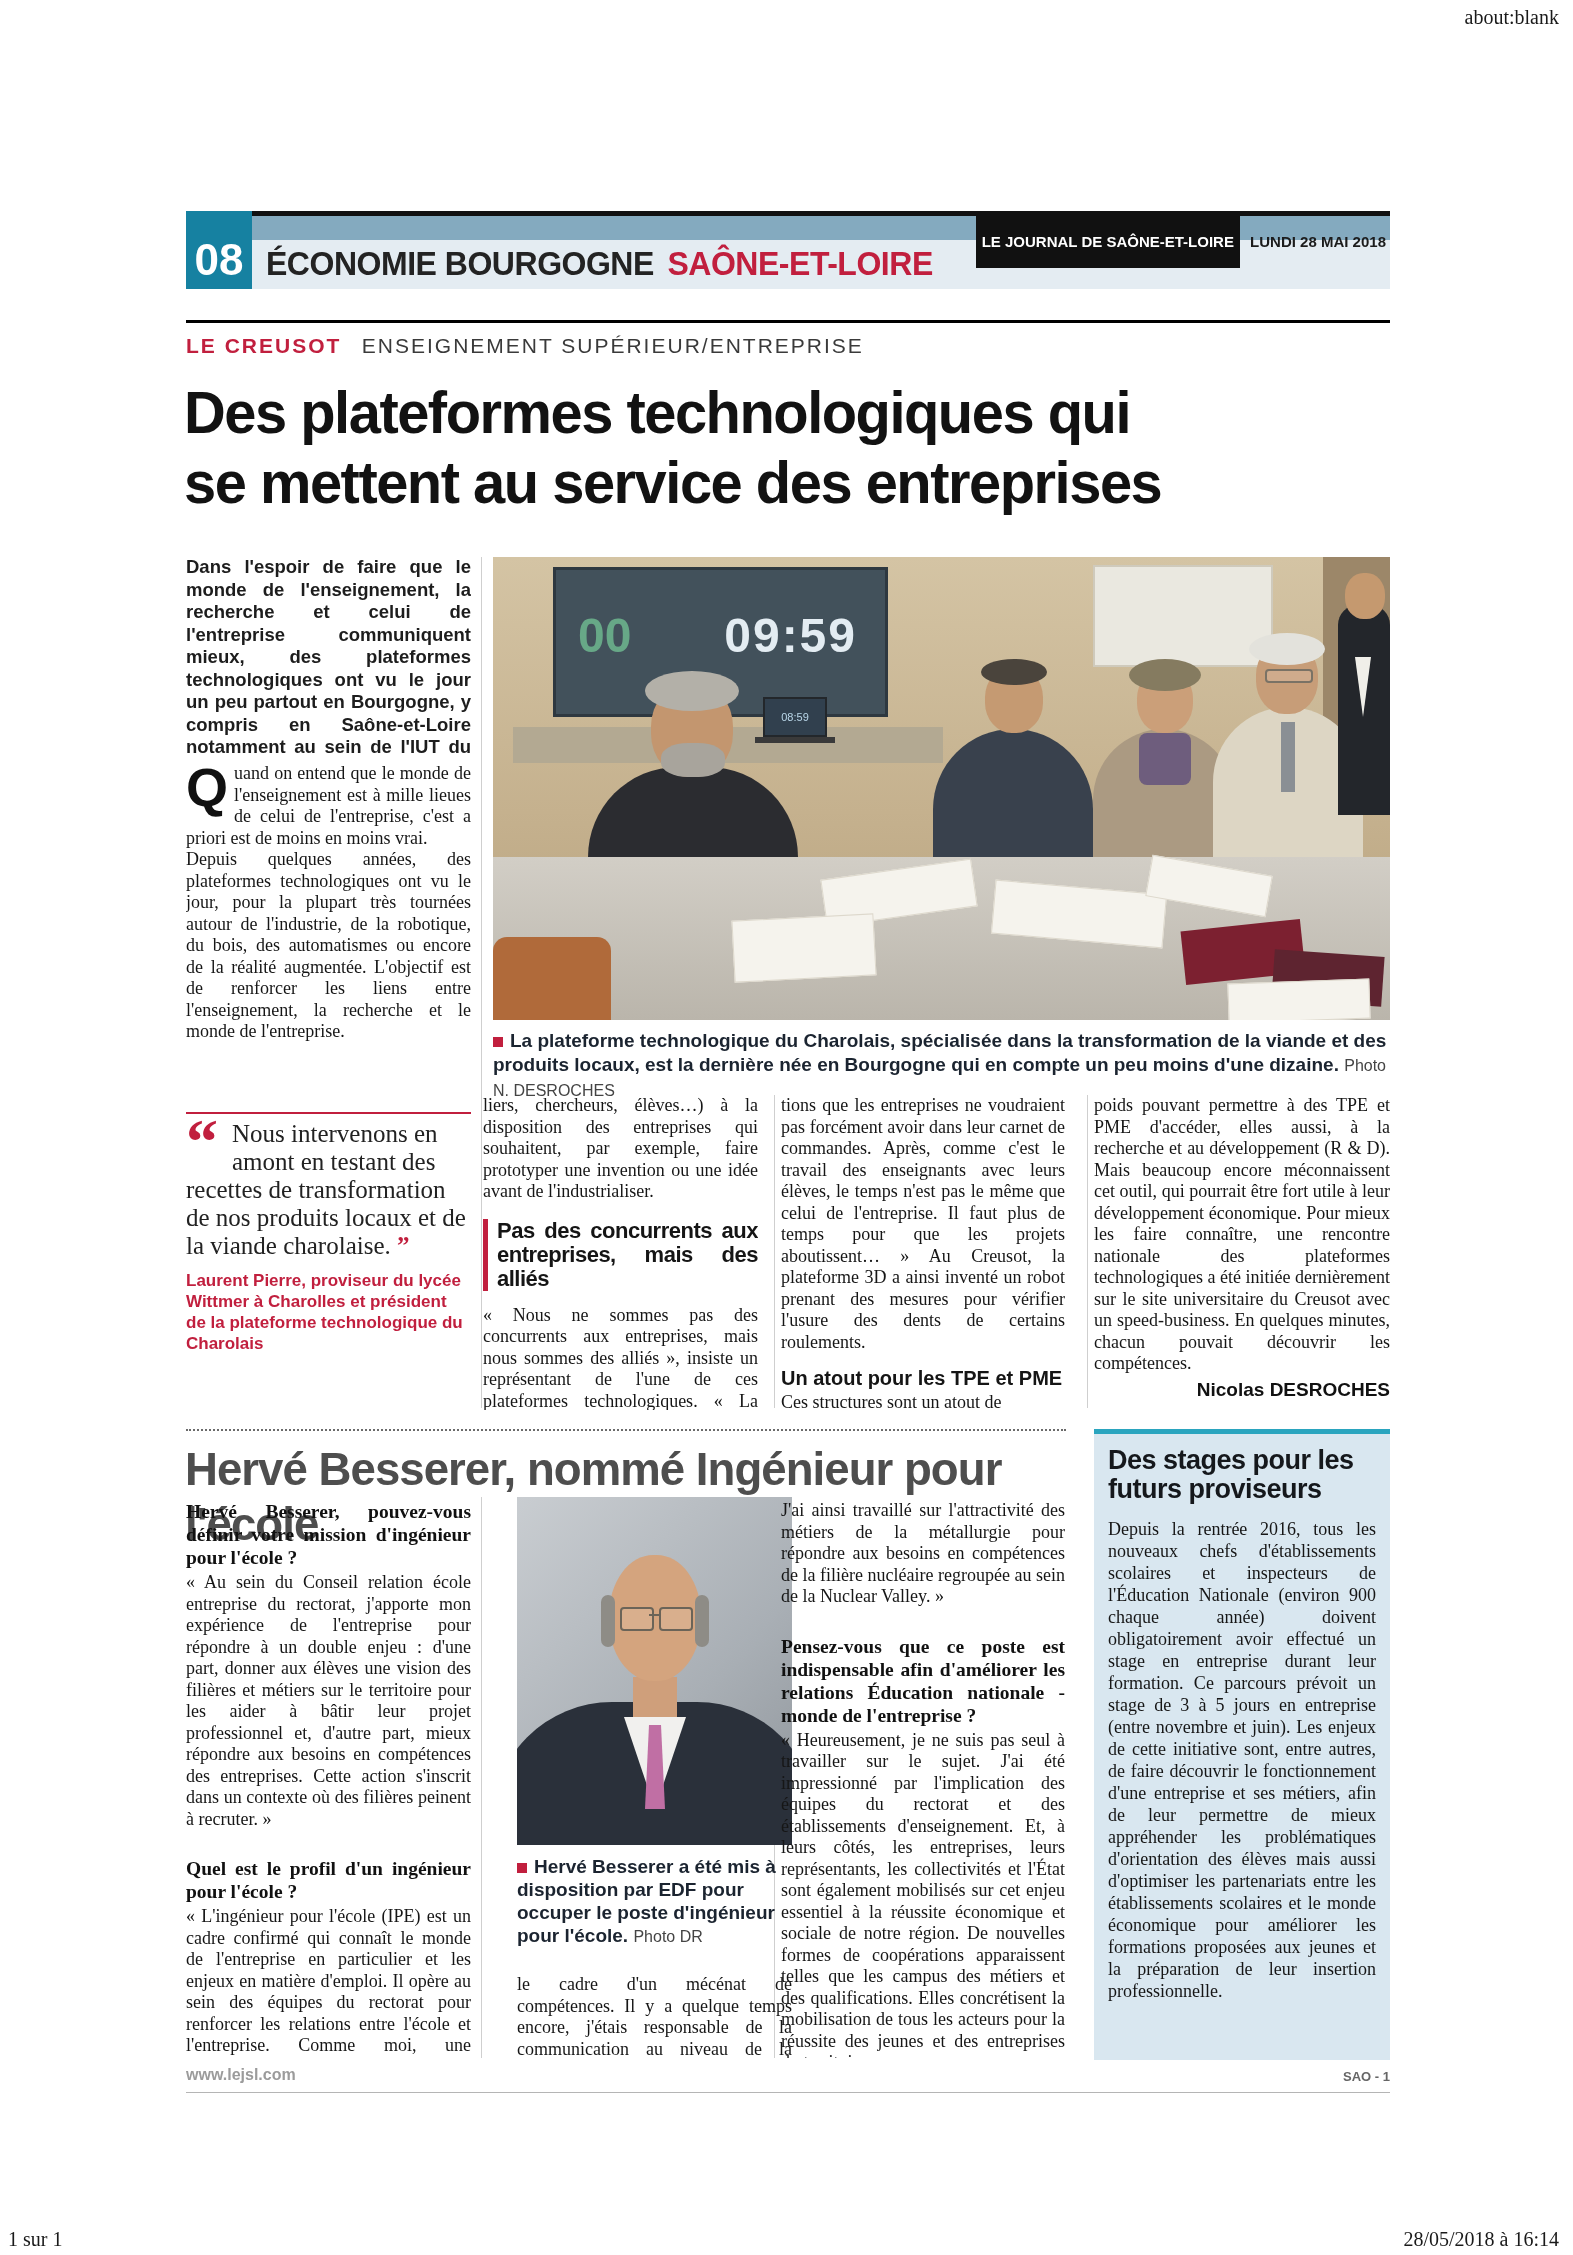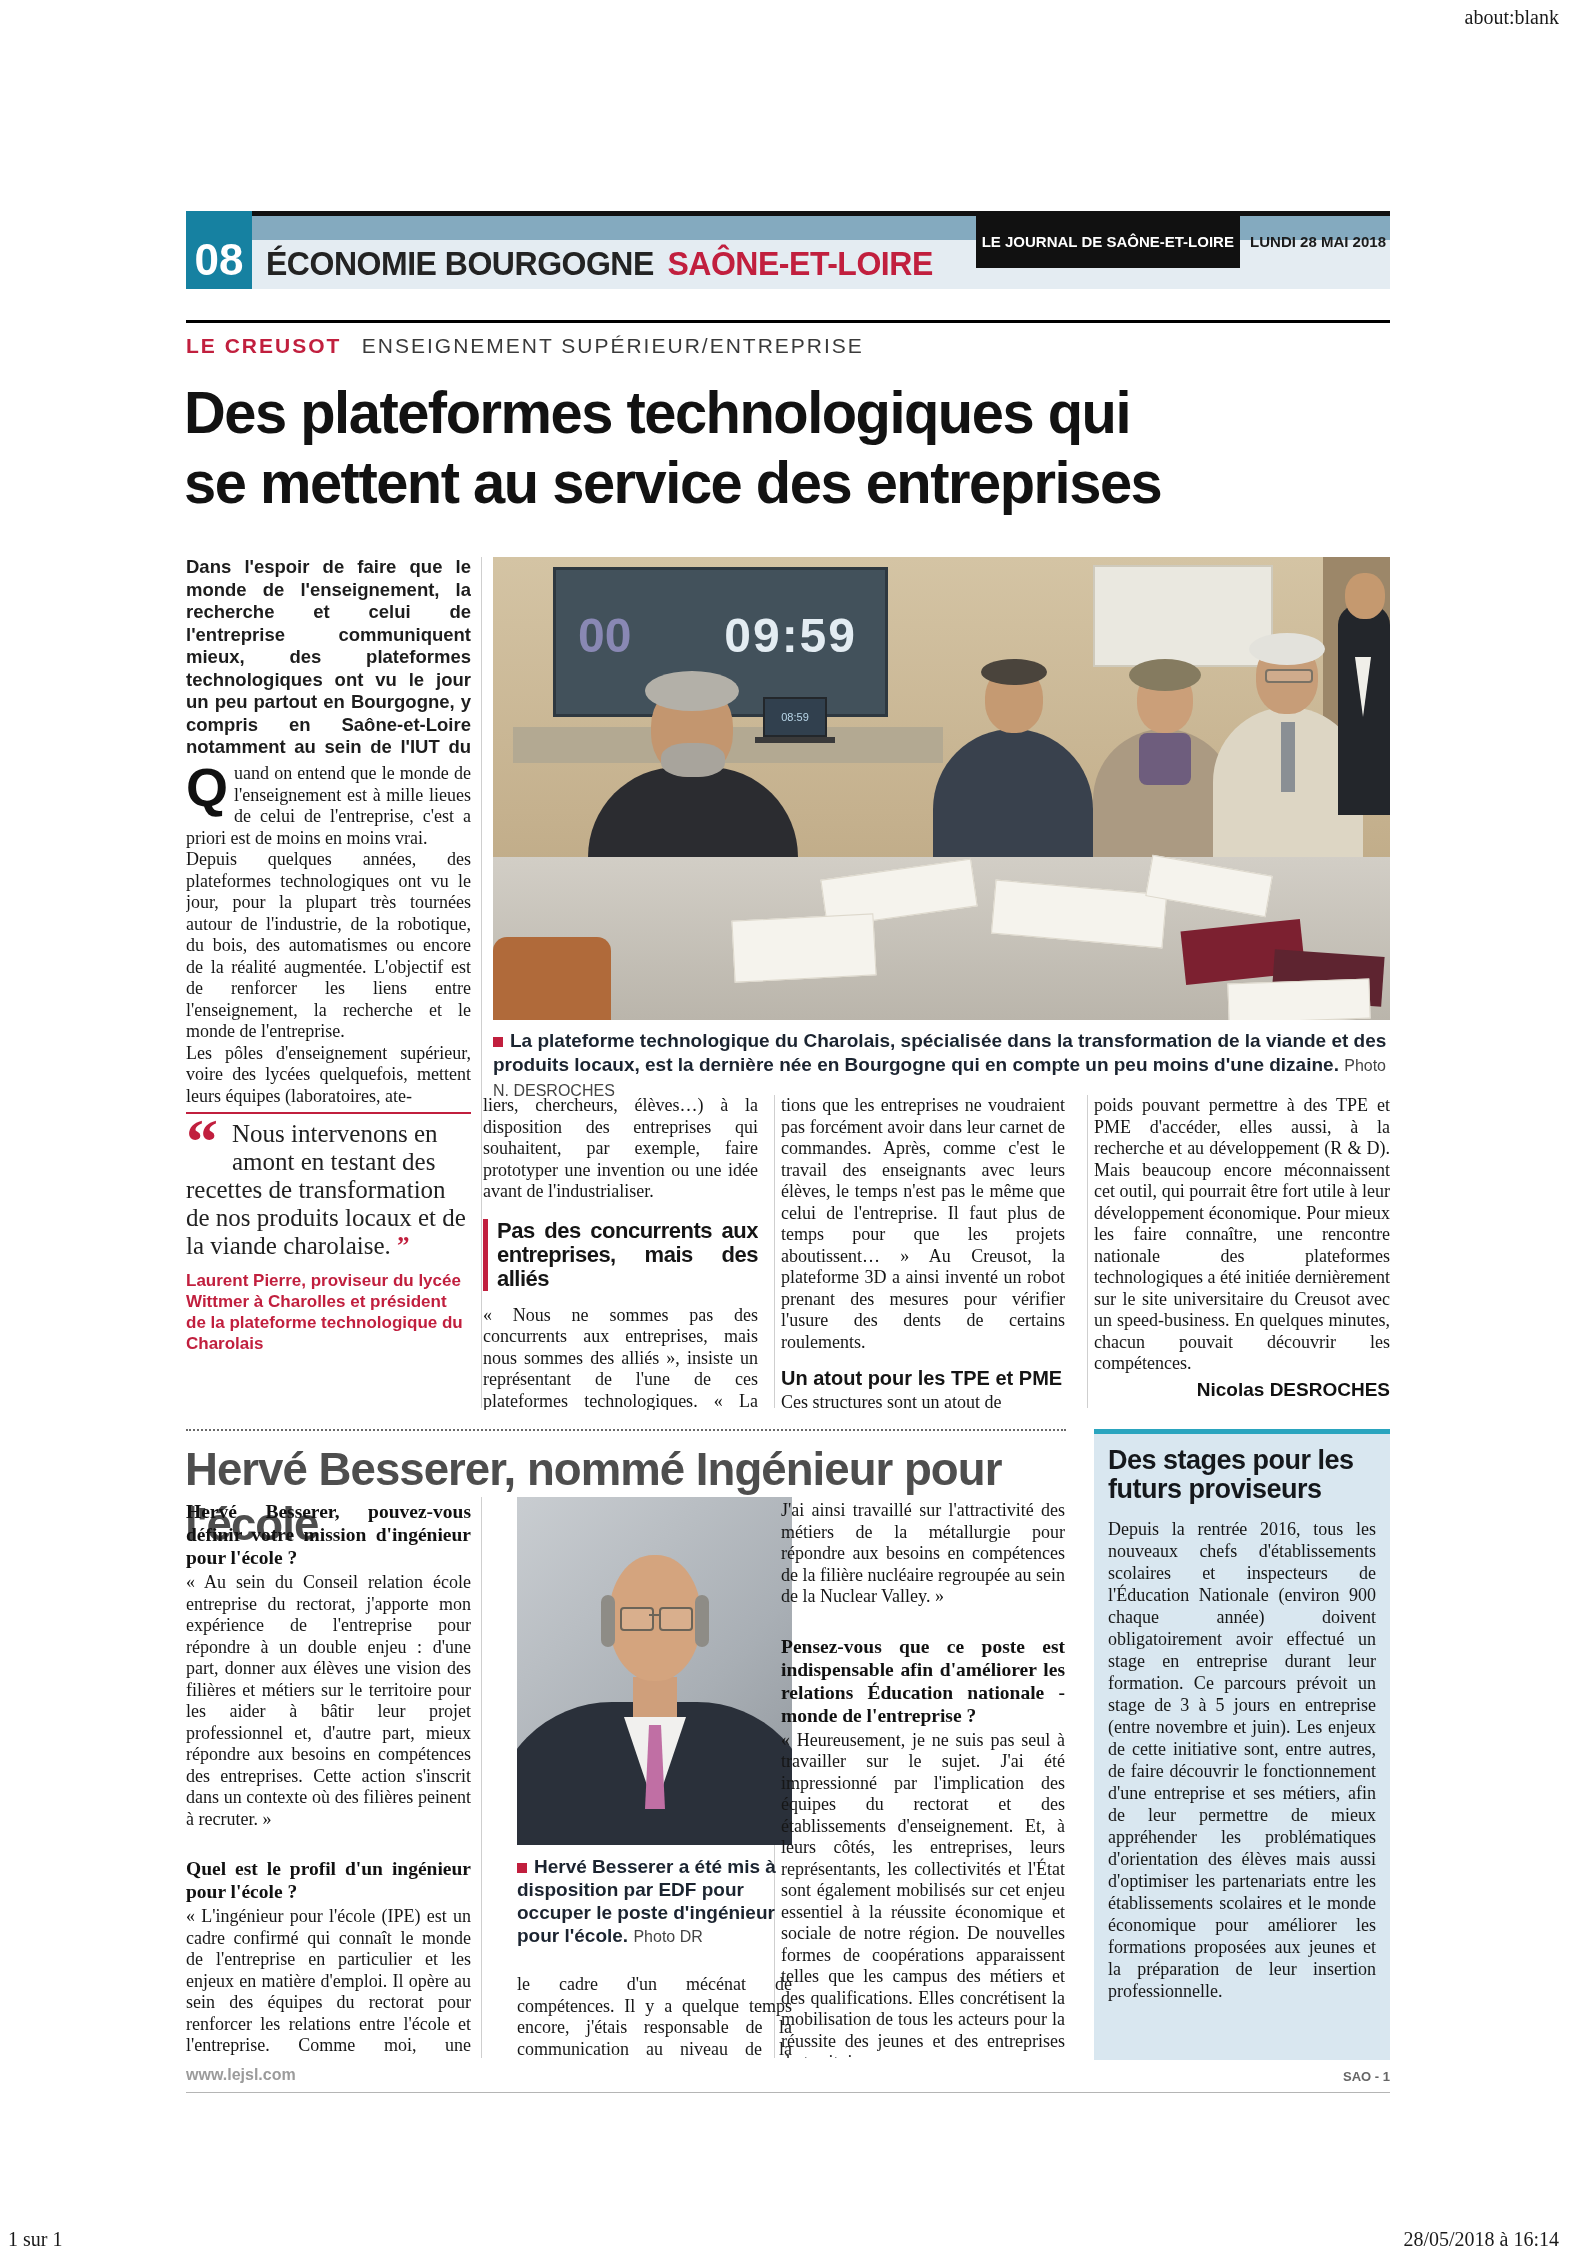--- a/index.html
+++ b/index.html
@@ -49,21 +49,21 @@
   .dropcap{float:left;font-family:"Liberation Sans",sans-serif;font-weight:700;
            font-size:54px;line-height:44px;margin:2px 6px 0 0;color:#111;}
 
   .vrule{width:1px;background:#cfcfcf;}
 
   
   .photo1{left:493px;top:557px;width:897px;height:463px;overflow:hidden;
           background:linear-gradient(180deg,#d4c4a4 0%,#c5b18e 55%,#b5a07c 100%);}
   .ph-screen{position:absolute;left:60px;top:10px;width:335px;height:150px;
              background:linear-gradient(180deg,#55656f,#3a4membra550%,#37434c);background:#42515b;border:3px solid #2e3840;box-sizing:border-box;}
-  .ph-ghost{position:absolute;left:22px;top:38px;font-size:48px;font-weight:700;color:#c4b5fd;opacity:.55;}
+  .ph-ghost{position:absolute;left:22px;top:38px;font-size:48px;font-weight:700;color:#86efac;opacity:.55;}
   .ph-time{position:absolute;right:28px;top:38px;font-size:48px;font-weight:700;color:#e3ecf2;letter-spacing:2px;}
   .ph-board{position:absolute;left:600px;top:8px;width:180px;height:102px;background:#eae8e0;border:2px solid #cfcabc;box-sizing:border-box;}
   .ph-door{position:absolute;left:830px;top:0;width:67px;height:220px;background:#9c8769;}
   .ph-backtable{position:absolute;left:20px;top:170px;width:430px;height:36px;background:#b3a992;}
   .ph-laptop{position:absolute;left:270px;top:140px;width:64px;height:40px;background:#31404e;border:2px solid #23272b;box-sizing:border-box;
              color:#b9d6e8;font-size:11px;display:flex;align-items:center;justify-content:center;}
   .ph-laptop-base{position:absolute;left:262px;top:180px;width:80px;height:6px;background:#3a3a3a;}
   .ph-table{position:absolute;left:0;top:300px;width:897px;height:163px;
             background:linear-gradient(180deg,#d2cec6,#bab5ab);}
   .ph-paper{position:absolute;background:#f5f3ed;border:1px solid #ddd8cc;}
@@ -167,21 +167,20 @@
 <div class="abs headline1">
   <div>Des plateformes technologiques qui</div>
   <div>se mettent au service des entreprises</div>
 </div>
 
 <div class="abs lede just">Dans l'espoir de faire que le monde de l'enseignement, la recherche et celui de l'entreprise communiquent mieux, des plateformes technologiques ont vu le jour un peu partout en Bourgogne, y compris en Saône-et-Loire notamment au sein de l'IUT du Creusot.</div>
 
 <div class="abs body1 serif just">
   <p><span class="dropcap">Q</span><span>uand on entend que le monde de l'enseignement est à mille lieues de celui de l'entreprise, c'est a priori est de moins en moins vrai.</span></p>
   <p>Depuis quelques années, des plateformes technologiques ont vu le jour, pour la plupart très tournées autour de l'industrie, de la robotique, du bois, des automatismes ou encore de la réalité augmentée. L'objectif est de renforcer les liens entre l'enseignement, la recherche et le monde de l'entreprise.</p>
-  <p>Les pôles d'enseignement supérieur, voire des lycées quelquefois, mettent leurs équipes (laboratoires, ate-</p>
 </div>
 
 <div class="abs vrule" style="left:481px;top:557px;height:851px;"></div>
 <div class="abs vrule" style="left:774px;top:1095px;height:313px;"></div>
 <div class="abs vrule" style="left:1087px;top:1095px;height:313px;"></div>
 
 <div class="abs photo1">
   <div class="ph-screen">
     <span class="ph-ghost">00</span>
     <span class="ph-time">09:59</span>

